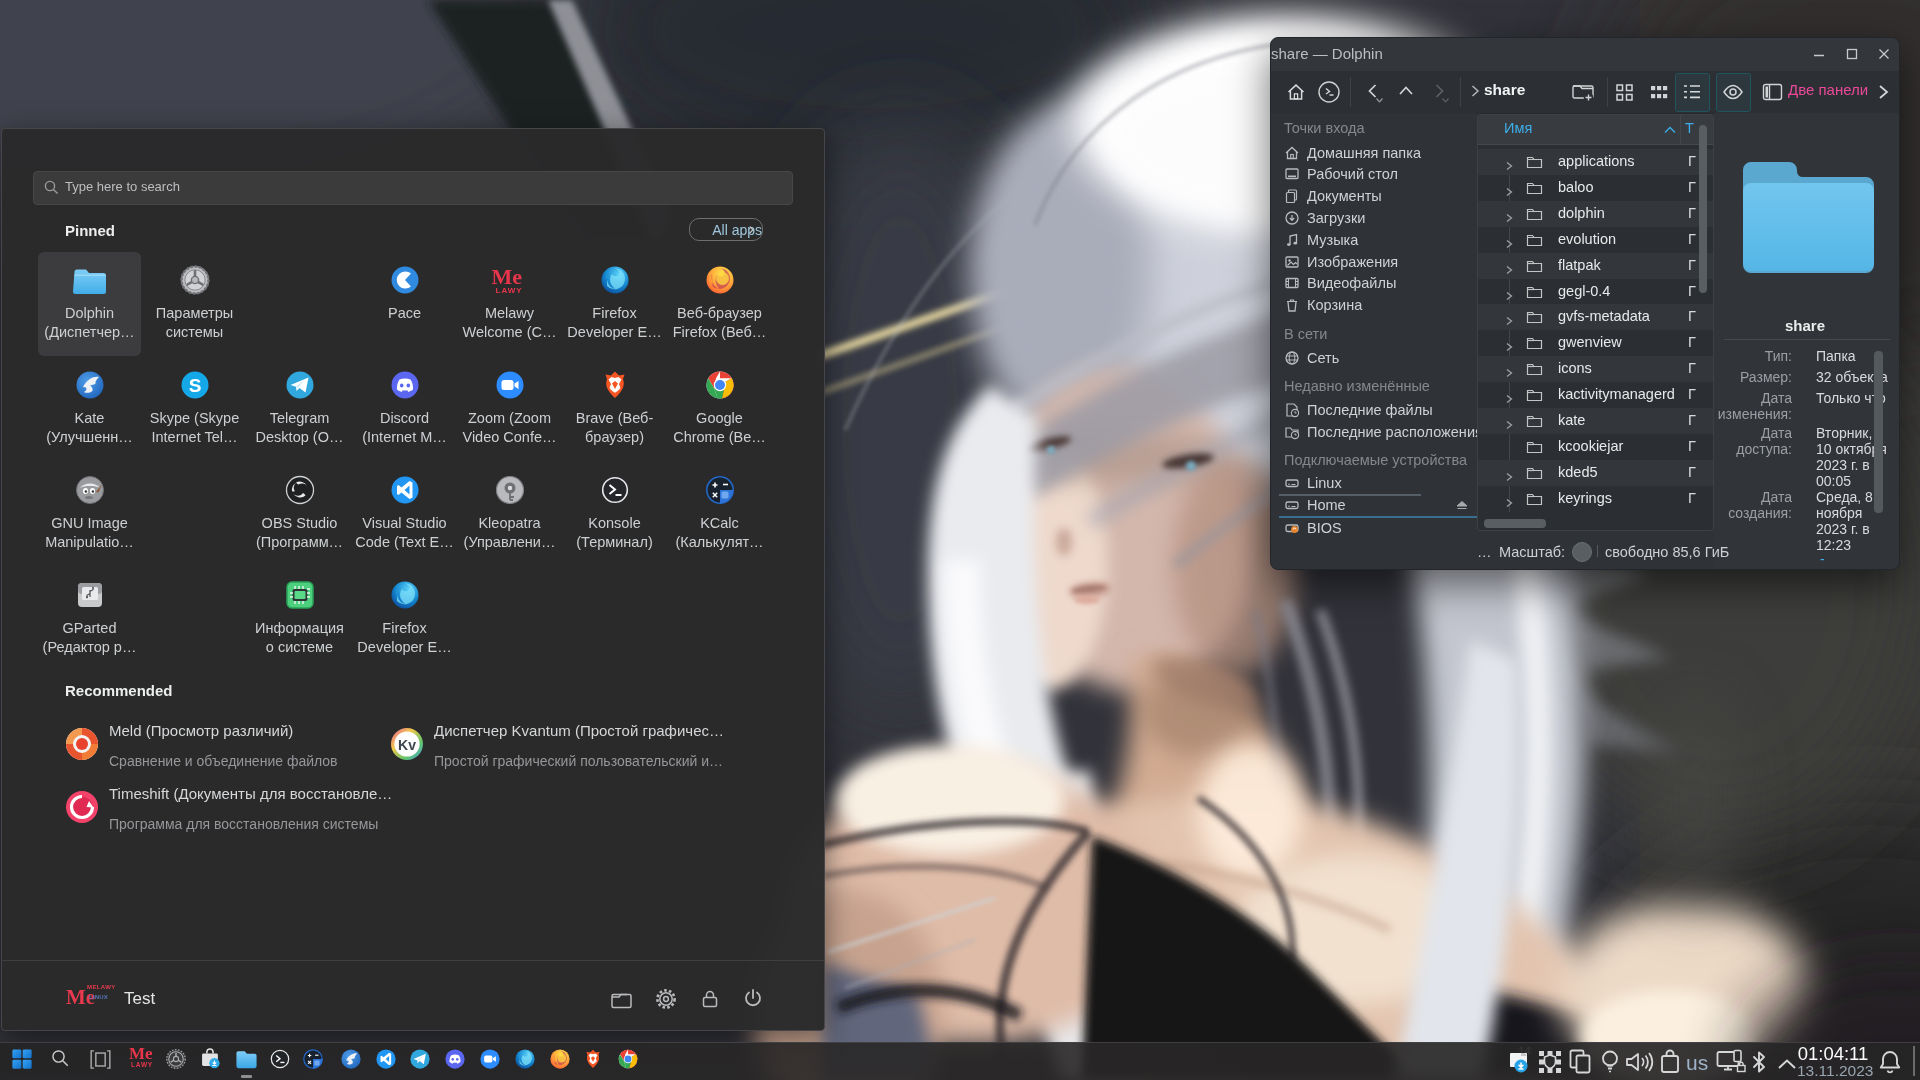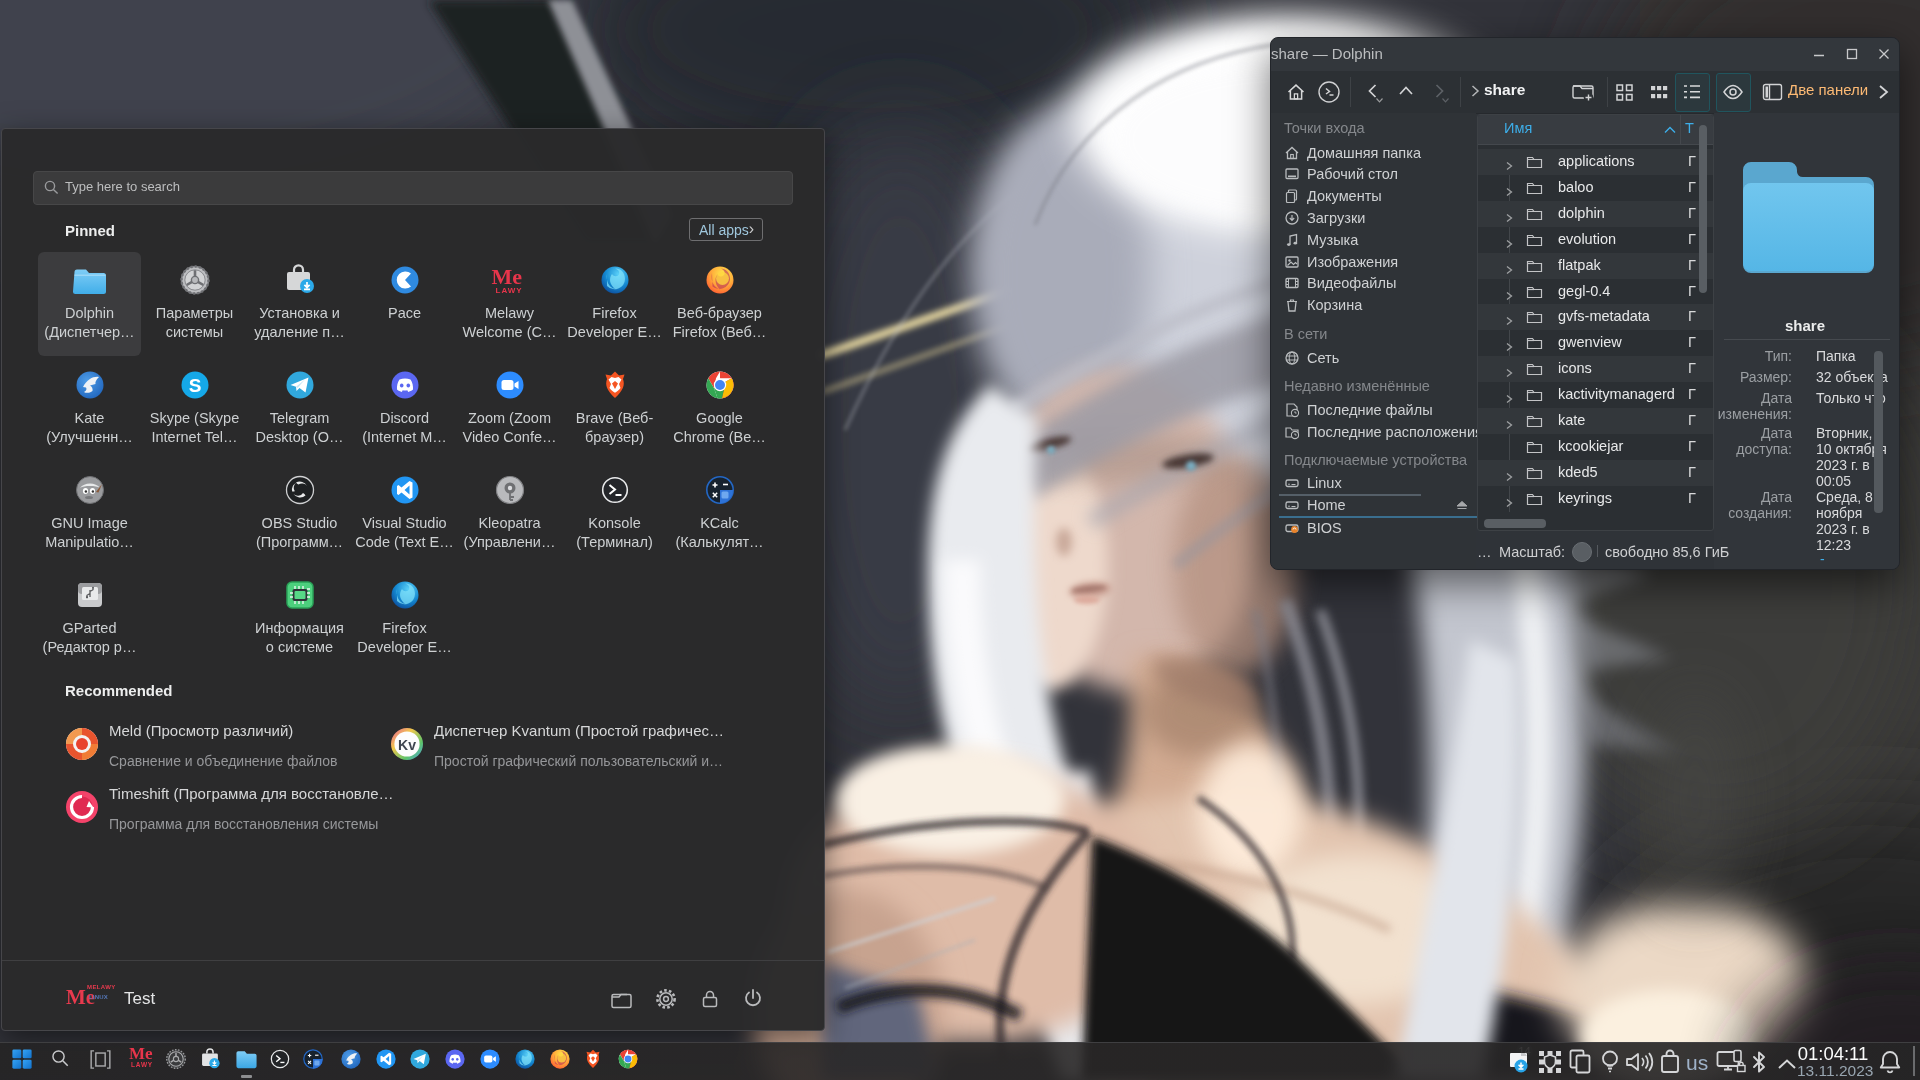--- a/index.html
+++ b/index.html
@@ -1,21 +1,21 @@
 <!DOCTYPE html>
 <html><head><meta charset="utf-8"><title>desktop</title><style>
 html,body{margin:0;padding:0;background:#222}
 #root{position:relative;width:1920px;height:1080px;overflow:hidden;font-family:"Liberation Sans",sans-serif;background:#34353b}
 .abs{position:absolute}
 
 #launcher{left:1px;top:128px;width:822px;height:901px;background:rgba(42,42,43,0.975);border:1px solid #46464a;border-radius:4px;box-shadow:0 8px 30px rgba(0,0,0,.5);z-index:5}
 #searchbar{position:absolute;left:31px;top:42px;width:758px;height:32px;background:#3b3b3c;border:1px solid #474748;border-radius:4px}
 #searchbar .ph{position:absolute;left:31px;top:7px;font-size:13px;color:#bdbebf}
 #pinnedlbl,#reclbl{position:absolute;font-size:15px;font-weight:bold;color:#eceded}
-#allapps{position:absolute;left:687px;top:89px;width:74px;height:23px;border:1px solid #6e6e70;border-radius:3px;color:#9fc7dd;font-size:14px;text-align:left;line-height:22px;padding-left:9px;box-sizing:border-box}
+#allapps{position:absolute;left:687px;top:89px;width:74px;height:23px;border:1px solid #6e6e70;border-radius:10px;color:#9fc7dd;font-size:14px;text-align:right;line-height:22px;padding-left:9px;box-sizing:border-box}
 #allapps:after{content:"›";position:absolute;right:8px;top:-1px;color:#c8c9ca;font-size:16px}
 .tile{position:absolute;width:103px;height:104px}
 .tile.sel{background:#3c3c3e;border-radius:6px}
 .tile .ic{position:absolute;left:50%;top:30px;transform:translate(-50%,-50%)}
 .tile .lb{position:absolute;left:-12px;right:-12px;top:52px;text-align:center;font-size:14.5px;line-height:18.5px;color:#cdd0d2}
 .rec{position:absolute;height:52px}
 .rec .ri{position:absolute;left:0;top:0;width:38px;height:38px}
 .rec .t1{position:absolute;left:46px;top:-3px;font-size:15px;color:#d6d7d8;white-space:nowrap}
 .rec .t2{position:absolute;left:46px;top:28px;font-size:14px;color:#96979a;white-space:nowrap}
 #lfooter{position:absolute;left:0;bottom:0;height:69px;width:100%;border-top:1px solid #3f3f41}
@@ -206,29 +206,20 @@
             <circle cx="16" cy="16" r="10.2" fill="none" stroke="#88898d" stroke-width="1"></circle>
             <circle cx="16" cy="16" r="3.6" fill="#b8b9bc" stroke="#6f7074" stroke-width="1.4"></circle>
             <g stroke="#6f7074" stroke-width="2.6">
               <path d="M16 12.6 V6.2"></path>
               <path d="M13.1 17.8 L7.6 21"></path>
               <path d="M18.9 17.8 L24.4 21"></path>
             </g>
           </svg></div>
         <div class="lb">Параметры<br>системы</div>
       </div>
-<div class="tile" style="left:246px;top:123px">
-        <div class="ic"><svg width="32" height="32" viewBox="0 0 32 32">
-            <rect x="3" y="8" width="23" height="18" rx="2" fill="#d6d7d8"></rect>
-            <path d="M10 8 v-2.2 a4.5 4.5 0 0 1 9 0 V8" fill="none" stroke="#d6d7d8" stroke-width="2.2"></path>
-            <circle cx="23" cy="22" r="7" fill="#2ba9e9"></circle>
-            <path d="M23 18 v5 M20.4 20.8 L23 23.6 L25.6 20.8 M20 25.4 h6" stroke="#fff" stroke-width="1.7" fill="none"></path>
-          </svg></div>
-        <div class="lb">Установка и<br>удаление п…</div>
-      </div>
 <div class="tile" style="left:351px;top:123px">
         <div class="ic"><svg width="32" height="32" viewBox="0 0 32 32">
             <circle cx="16" cy="16" r="13.5" fill="#2f8ae0"></circle>
             <path d="M22 9.5 A8.6 8.6 0 1 0 22 22.5 L16 16 Z" fill="#fff"></path>
           </svg></div>
         <div class="lb">Pace</div>
       </div>
 <div class="tile" style="left:456px;top:123px">
         <div class="ic">
           <div style="position:relative;width:40px;height:32px">
@@ -461,21 +452,21 @@
         <div class="t1">Диспетчер Kvantum (Простой графичес…</div>
         <div class="t2">Простой графический пользовательский и…</div>
       </div>
 <div class="rec" style="left:61px;top:659px">
         <div class="ri"><svg width="38" height="38" viewBox="0 0 38 38">
             <circle cx="19" cy="19" r="16" fill="#f4436a"></circle>
             <circle cx="19" cy="19" r="10.5" fill="#e02a52"></circle>
             <path d="M19 8.5 A10.5 10.5 0 1 0 29.5 19" fill="none" stroke="#fff" stroke-width="3.2"></path>
             <path d="M26 13 L30.5 19.5 L23.5 19 Z" fill="#fff"></path>
           </svg></div>
-        <div class="t1">Timeshift (Программа для восстановле…</div>
+        <div class="t1">Timeshift (Документы для восстановле…</div>
         <div class="t2">Программа для восстановления системы</div>
       </div>
 <div id="lfooter">
 <div class="abs" style="left:64px;top:18px;width:48px;height:34px">
 <div class="abs" style="left:0;top:6px;font-weight:bold;font-size:21px;color:#e83a4e;font-family:'Liberation Serif',serif">Me</div>
 <div class="abs" style="left:21px;top:5px;font-size:6px;font-weight:bold;color:#e83a4e;letter-spacing:.4px">MELAWY</div>
 <div class="abs" style="left:23px;top:15px;font-size:6px;font-weight:bold;color:#5577b8;letter-spacing:.2px">LINUX</div>
 </div>
 <div class="abs" style="left:122px;top:28px;font-size:17px;color:#e4e5e6">Test</div>
 <svg class="abs" style="left:609px;top:30px" width="22" height="18" viewBox="0 0 22 18">
@@ -575,21 +566,21 @@
 <div class="abs" style="left:445px;top:2px;width:33px;height:37px;border:1px solid #20555e;border-radius:3px;background:#2c383d"></div>
 <svg class="abs" style="left:451px;top:11px" width="22" height="20" viewBox="0 0 22 20">
           <path d="M2 10 C5 5.5 8 3.5 11 3.5 C14 3.5 17 5.5 20 10 C17 14.5 14 16.5 11 16.5 C8 16.5 5 14.5 2 10 Z" fill="none" stroke="#d2d3d5" stroke-width="1.5"></path>
           <circle cx="11" cy="10" r="3" fill="none" stroke="#d2d3d5" stroke-width="1.5"></circle>
         </svg>
 <svg class="abs" style="left:491px;top:12px" width="21" height="18" viewBox="0 0 21 18">
           <rect x="1.5" y="1.5" width="18" height="15" rx="2" fill="none" stroke="#d2d3d5" stroke-width="1.4"></rect>
           <path d="M7.5 1.5 V16.5" stroke="#d2d3d5" stroke-width="1.4"></path>
           <rect x="3.5" y="3.5" width="2.5" height="11" fill="#d2d3d5"></rect>
         </svg>
-<div class="abs" style="left:517px;top:10px;font-size:15px;color:#fdba74">Две панели</div>
+<div class="abs" style="left:517px;top:10px;font-size:15px;color:#ec4899">Две панели</div>
 <svg class="abs" style="left:604px;top:12px" width="16" height="18" viewBox="0 0 16 18">
           <path d="M5 3 L12 9 L5 15" fill="none" stroke="#d2d3d5" stroke-width="1.8"></path>
         </svg>
 </div>
 <div id="dside">
         <div class="plbl" style="top:7px">Точки входа</div>
 <div class="pitem" style="top:32px"><svg width="16" height="16" viewBox="0 0 16 16">
             <path d="M2 8 L8 2.5 L14 8 M3.5 7 V13.5 H12.5 V7" fill="none" stroke="#b9bcbe" stroke-width="1.3"></path>
             <rect x="6.7" y="9.5" width="2.6" height="4" fill="none" stroke="#b9bcbe" stroke-width="1.1"></rect>
           </svg>Домашняя папка</div>

